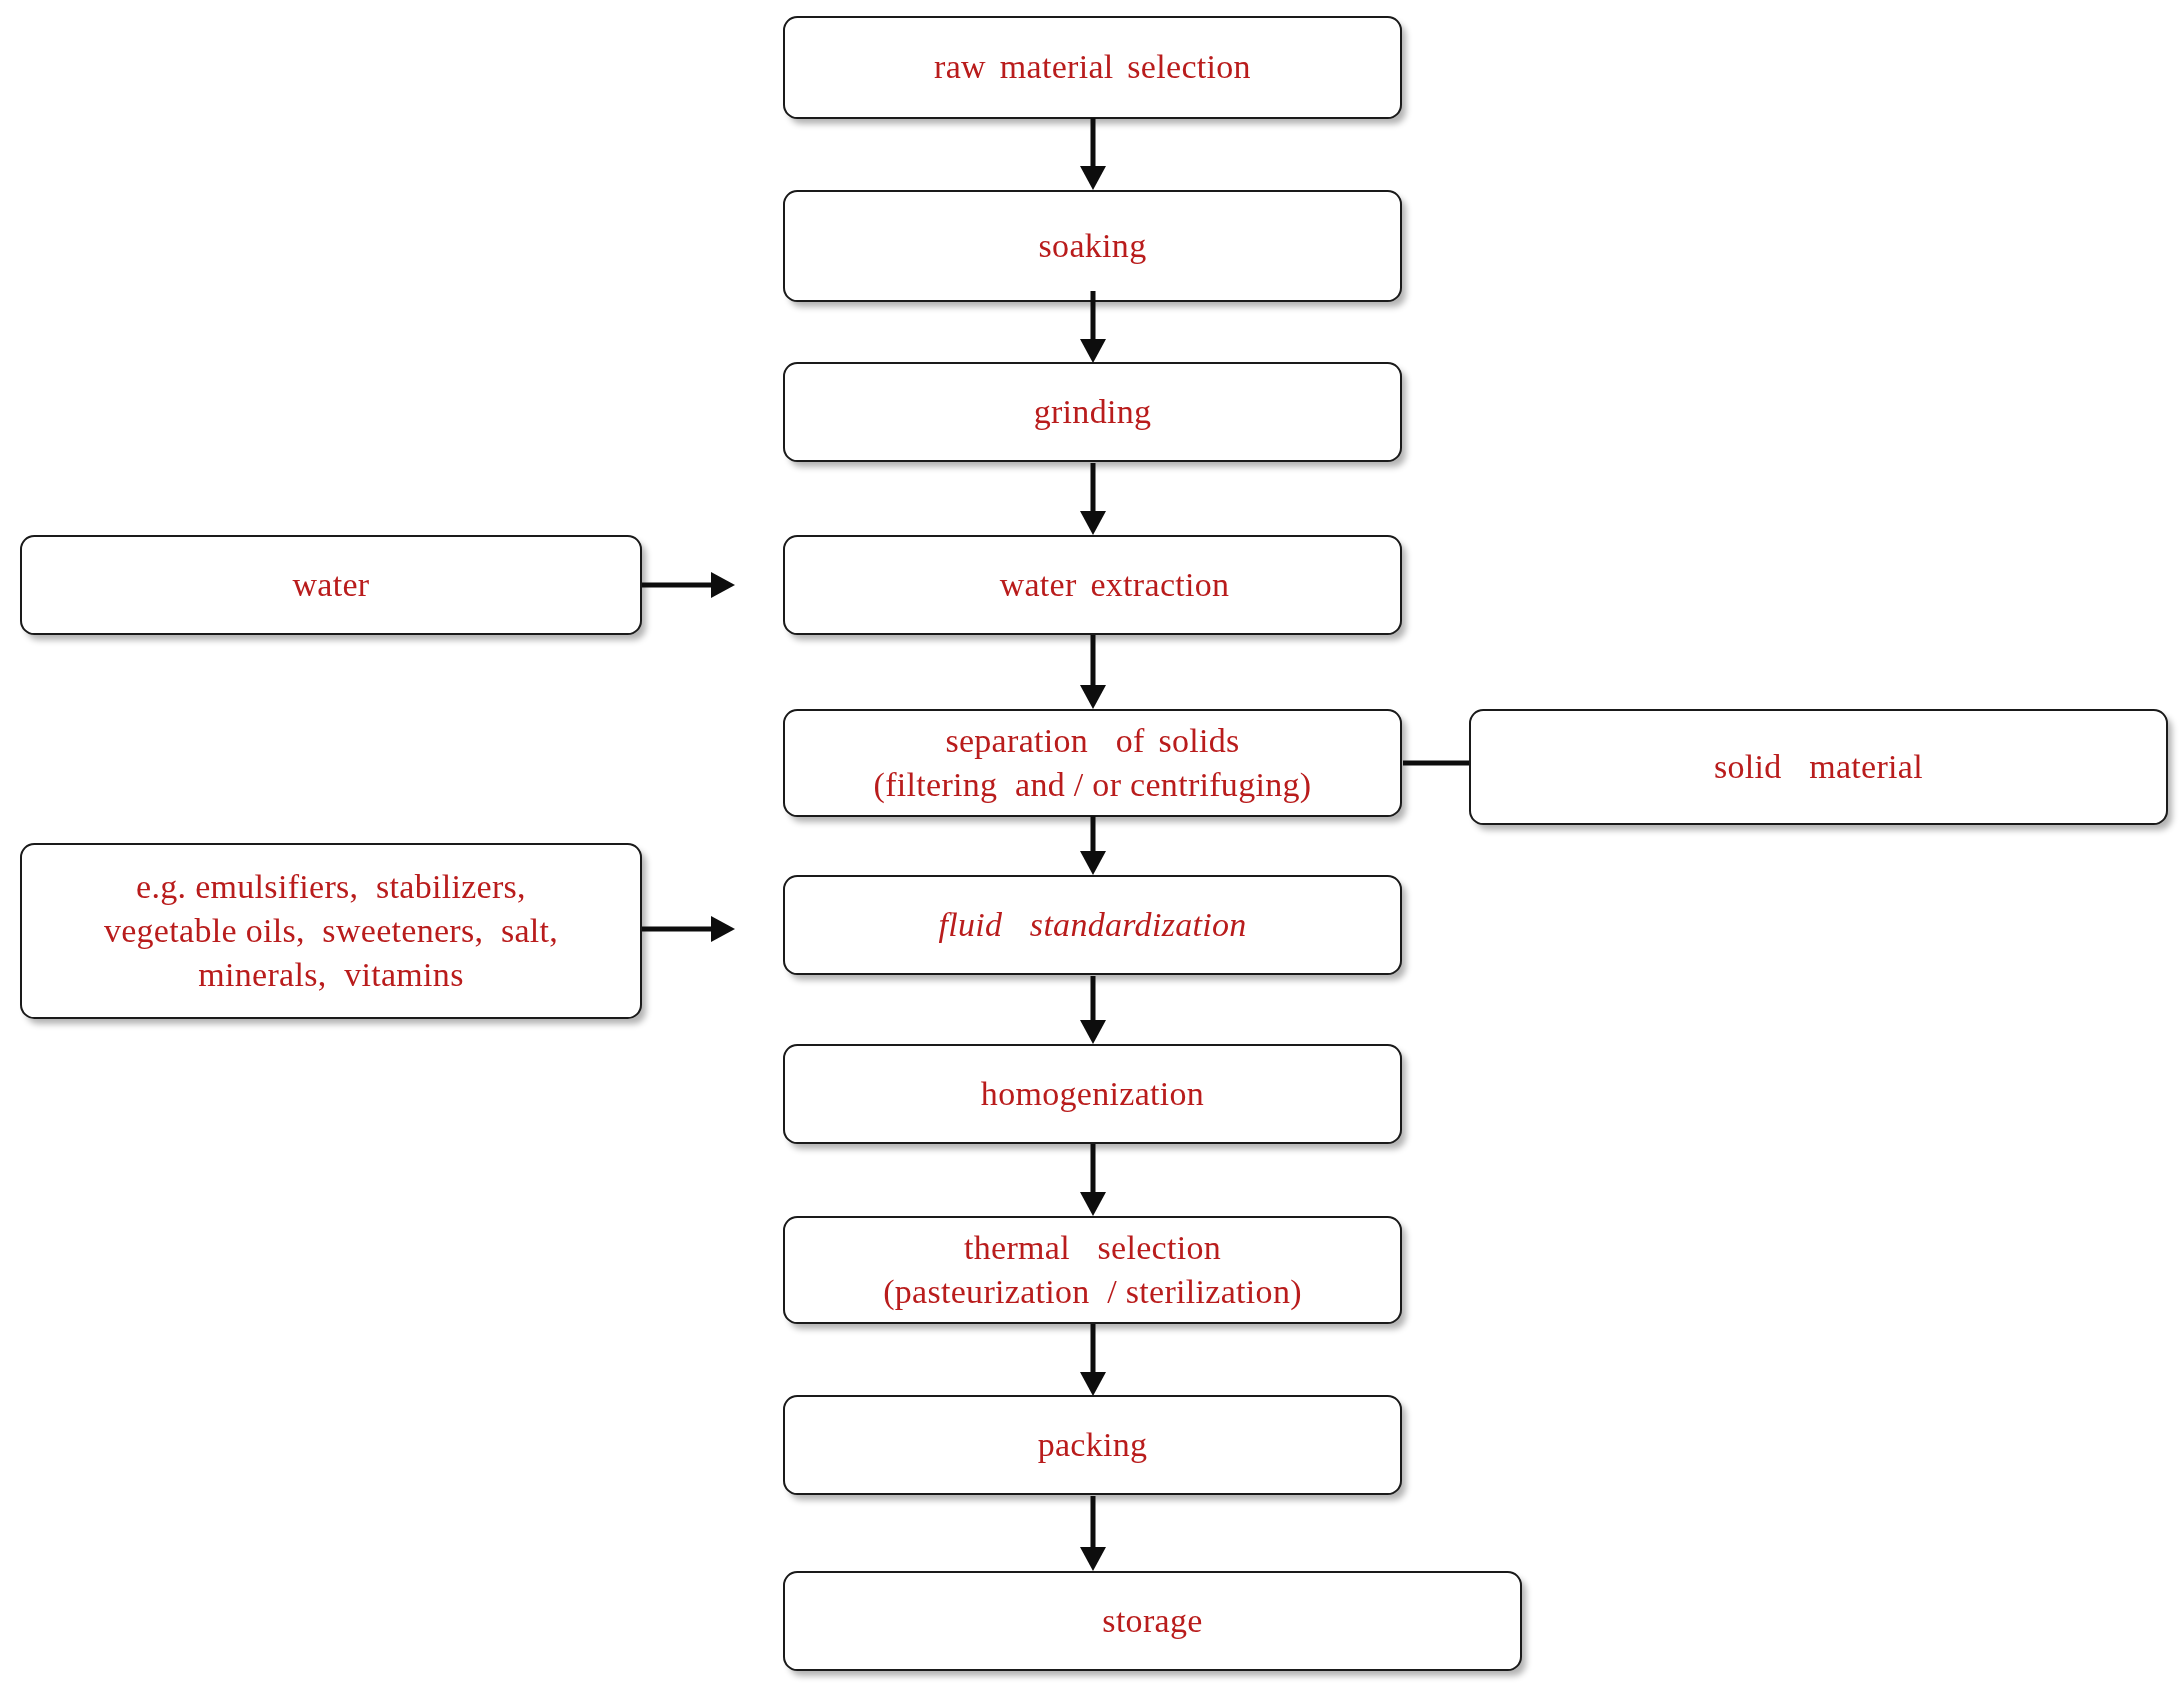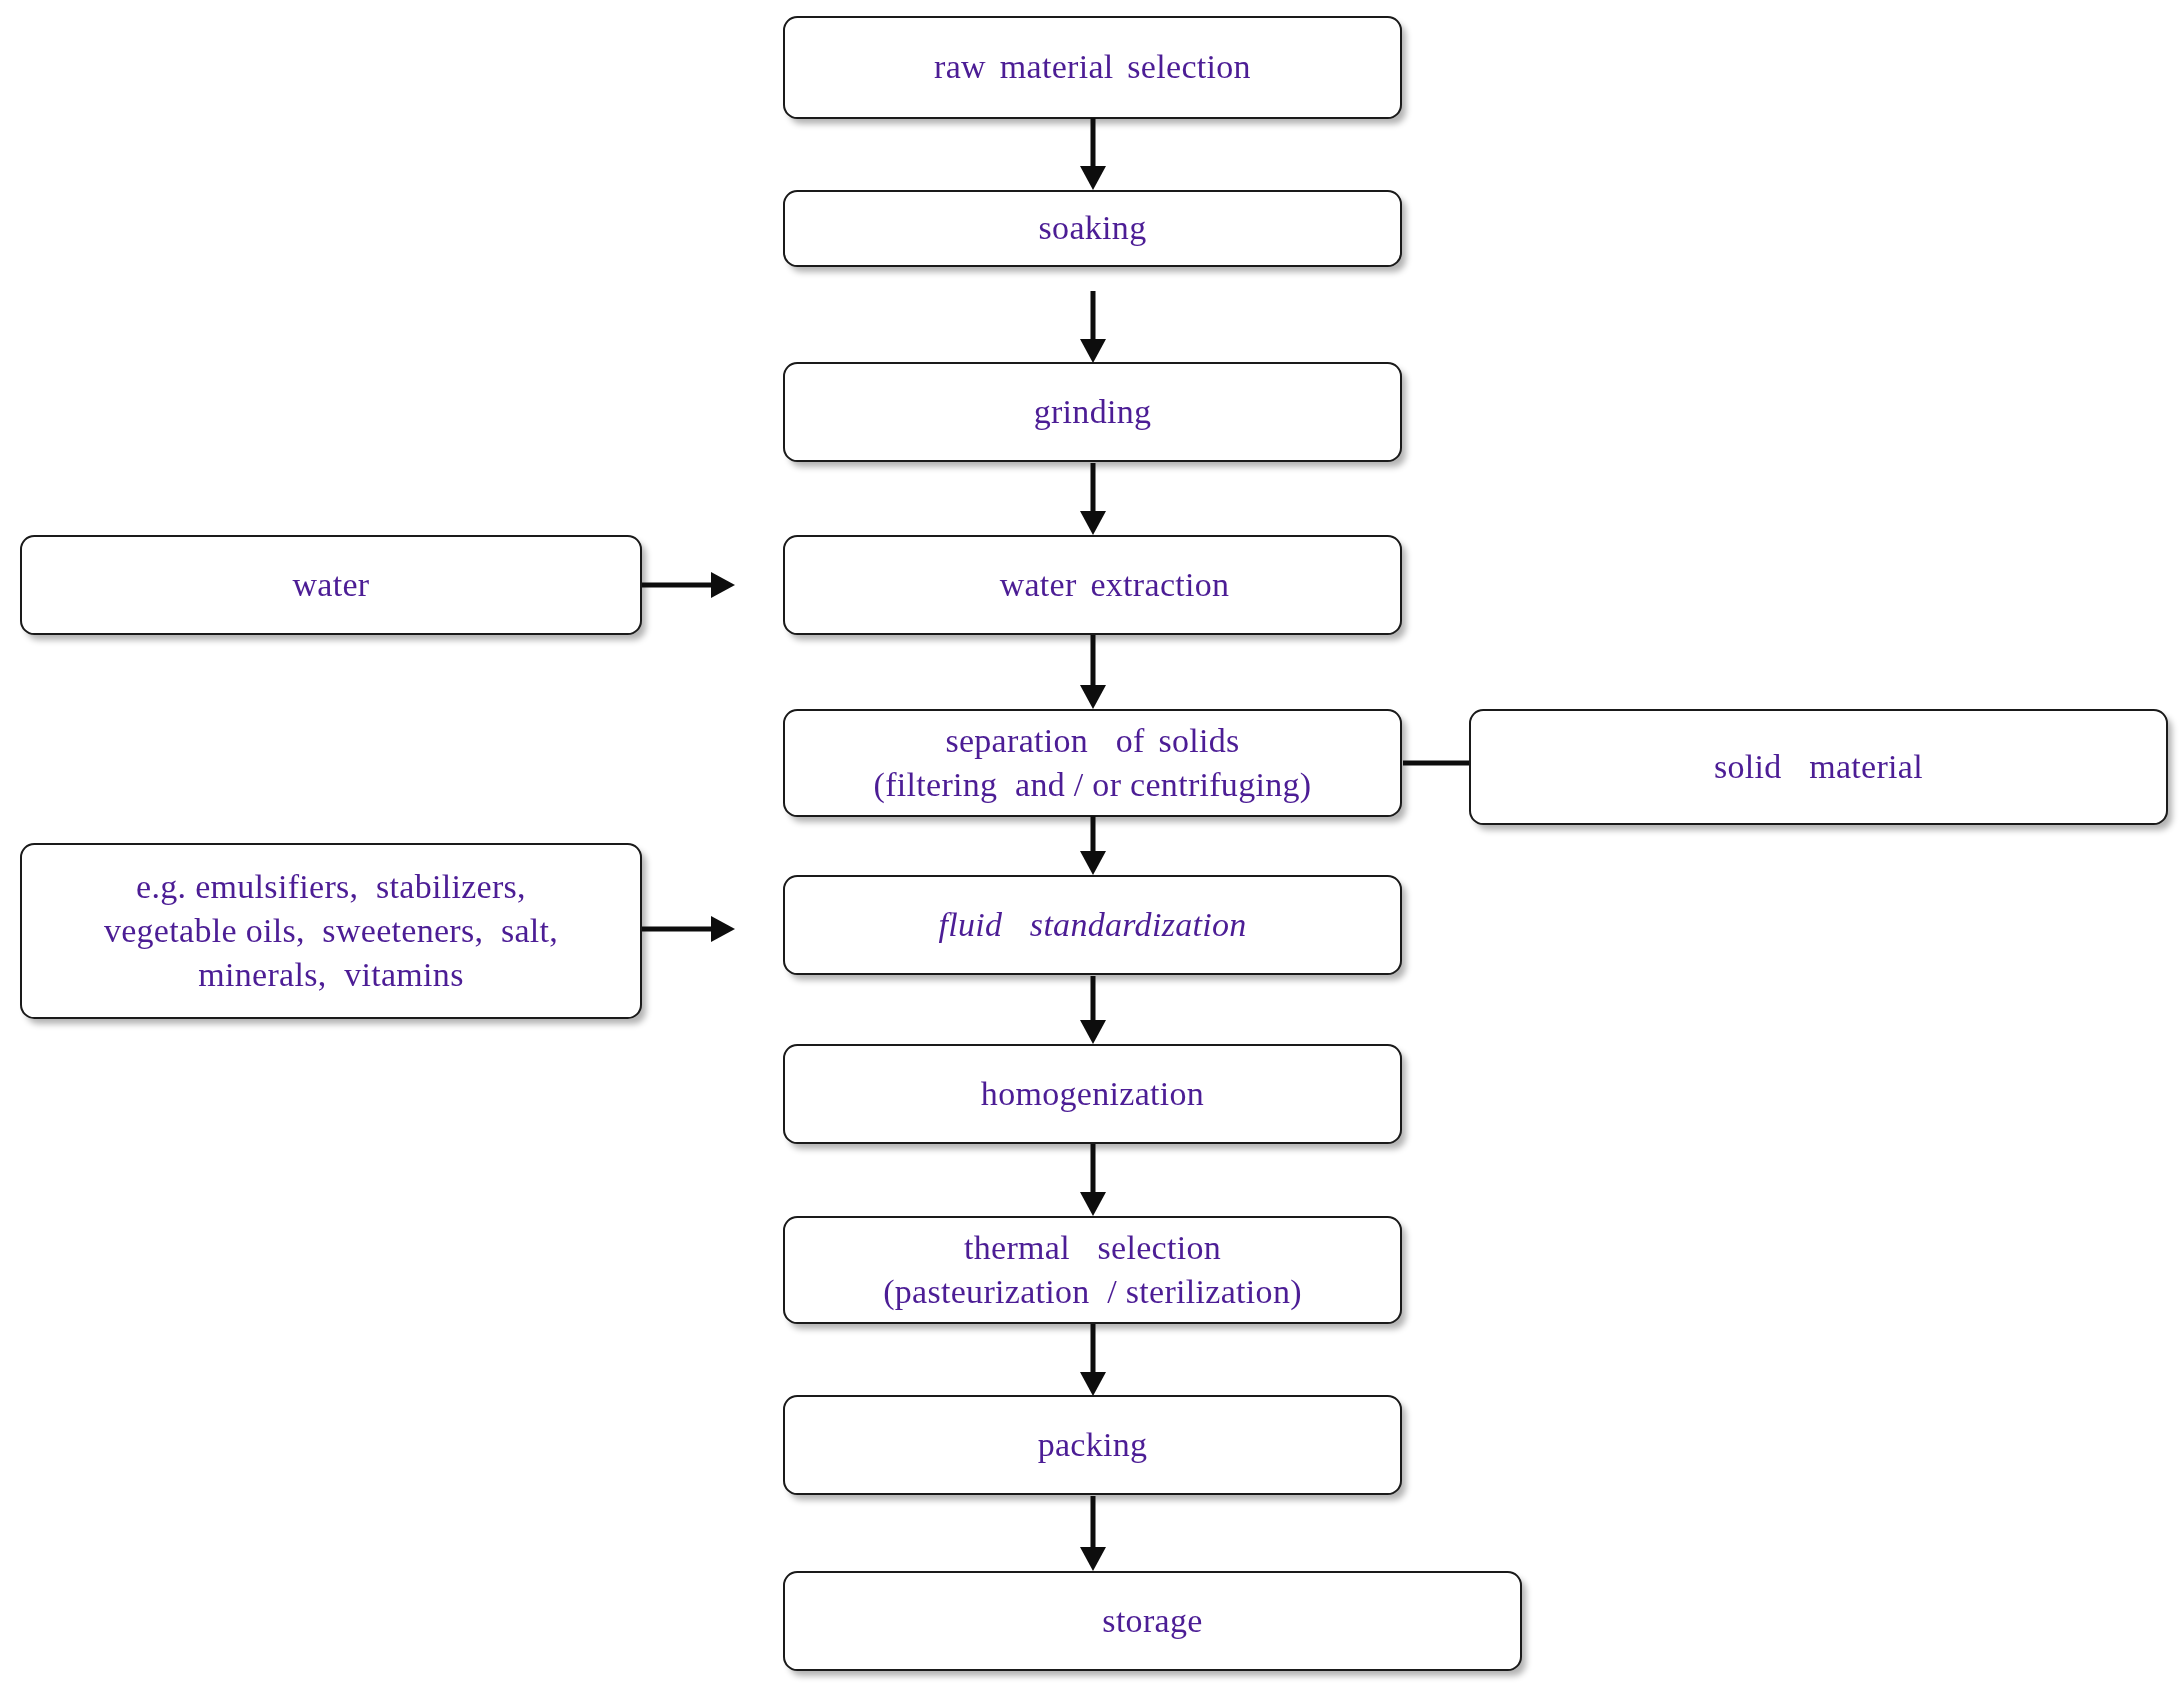--- a/index.html
+++ b/index.html
@@ -18,21 +18,21 @@
   .node {
     position: absolute;
     box-sizing: border-box;
     background: #ffffff;
     border: 2.2px solid #1a1a1a;
     border-radius: 14.3px;
     display: flex;
     align-items: center;
     justify-content: center;
     text-align: center;
-    color: #4c1d95;
+    color: #b91c1c;
     font-size: 34px;
     line-height: 1.30;
     letter-spacing: 0.3px;
     box-shadow: 5px 5.7px 6.5px -1.4px rgba(0,0,0,0.30);
   }
   .node .lines {
     width: 100%;
     padding: 0 10px;
     box-sizing: border-box;
   }
@@ -99,21 +99,21 @@
     <div class="lines">
       <span class="wide">raw material selection</span>
     </div>
   </div>
 
   <div class="arrow-v" style="left:1093px; top:118px; height:72px;">
     <div class="shaft" style="height:50px;"></div>
     <div class="head"></div>
   </div>
 
-  <div class="node" style="left:783px; top:190px; width:619px; height:77px;">
+  <div class="node" style="left:783px; top:190px; width:619px; height:112px;">
     <div class="lines">
       <span class="wide">soaking</span>
     </div>
   </div>
 
   <div class="arrow-v" style="left:1093px; top:291px; height:72px;">
     <div class="shaft" style="height:50px;"></div>
     <div class="head"></div>
   </div>
 

